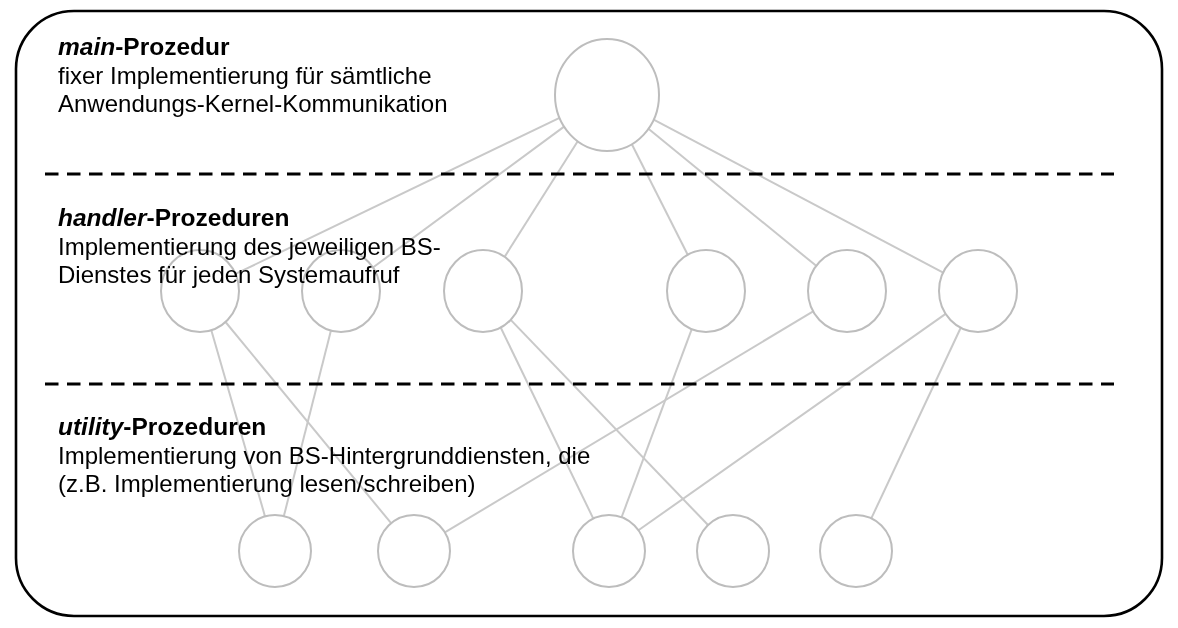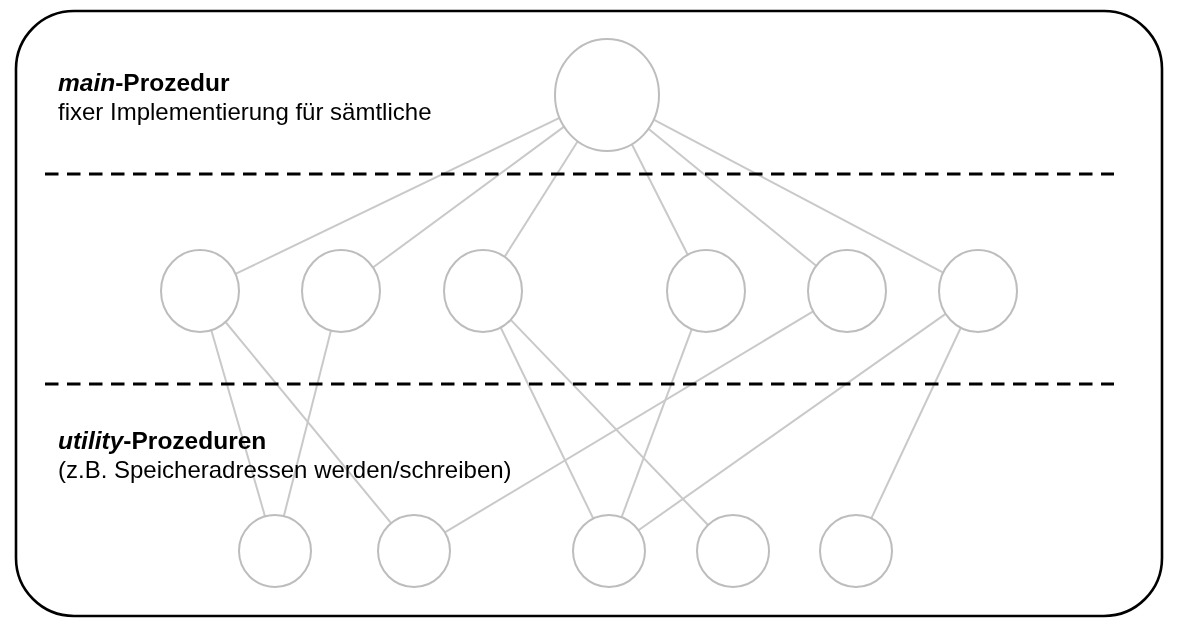--- a/index.html
+++ b/index.html
@@ -10,27 +10,26 @@
     font-family:"Liberation Sans", sans-serif;
     overflow:hidden;
   }
   #diagram-svg{position:absolute;left:0;top:0;width:1178px;height:628px;}
   .layer-label{
     position:absolute;
     color:#000000;
     font-size:24px;
     line-height:28.5px;
     white-space:nowrap;
-    margin-top:36px;
   }
   .layer-label .hd{font-weight:bold;font-size:24.5px;}
   .layer-label .hd .em{font-style:italic;}
   #label-main{left:58px;top:33px;}
   #label-handler{left:58px;top:204px;}
-  #label-utility{left:58px;top:391px;}
+  #label-utility{left:58px;top:413px;}
 </style>
 </head>
 <body>
 
 <div id="stage">
 
   <svg id="diagram-svg" viewBox="0 0 1178 628" xmlns="http://www.w3.org/2000/svg">
       <line x1="559.5300191344412" y1="117.86023648562535" x2="235.45691423506614" y2="273.9249258229166" stroke="#c9c9c9" stroke-width="2"></line>
       <line x1="564.0840224150088" y1="126.62229927315146" x2="372.93655690484906" y2="267.4678001753744" stroke="#c9c9c9" stroke-width="2"></line>
       <line x1="577.7211402396545" y1="141.27948800828807" x2="504.59800186915686" y2="256.86122285197786" stroke="#c9c9c9" stroke-width="2"></line>
@@ -59,21 +58,28 @@
       <ellipse cx="414" cy="551" rx="36" ry="36" fill="#ffffff" stroke="#bdbdbd" stroke-width="2"></ellipse>
       <ellipse cx="609" cy="551" rx="36" ry="36" fill="#ffffff" stroke="#bdbdbd" stroke-width="2"></ellipse>
       <ellipse cx="733" cy="551" rx="36" ry="36" fill="#ffffff" stroke="#bdbdbd" stroke-width="2"></ellipse>
       <ellipse cx="856" cy="551" rx="36" ry="36" fill="#ffffff" stroke="#bdbdbd" stroke-width="2"></ellipse>
       <rect x="16" y="11" width="1146" height="605" rx="58" ry="58" fill="none" stroke="#000000" stroke-width="2.6"></rect>
     </svg>
 
   <div class="layer-label" id="label-main">
     <div class="hd"><span class="em">main</span><span>-Prozedur</span></div>
     <div>fixer Implementierung für sämtliche</div>
+    <div>Anwendungs-Kernel-Kommunikation</div>
   </div>
 
+  <div class="layer-label" id="label-handler">
+    <div class="hd"><span class="em">handler</span><span>-Prozeduren</span></div>
+    <div>Implementierung des jeweiligen BS-</div>
+    <div>Dienstes für jeden Systemaufruf</div>
+  </div>
 
   <div class="layer-label" id="label-utility">
     <div class="hd"><span class="em">utility</span><span>-Prozeduren</span></div>
-    <div>(z.B. Speicheradressen werden/schreiben)</div>
+    <div>Implementierung von BS-Hintergrunddiensten, die</div>
+    <div>(z.B. Implementierung lesen/schreiben)</div>
   </div>
 
 </div>
 
 </body></html>

